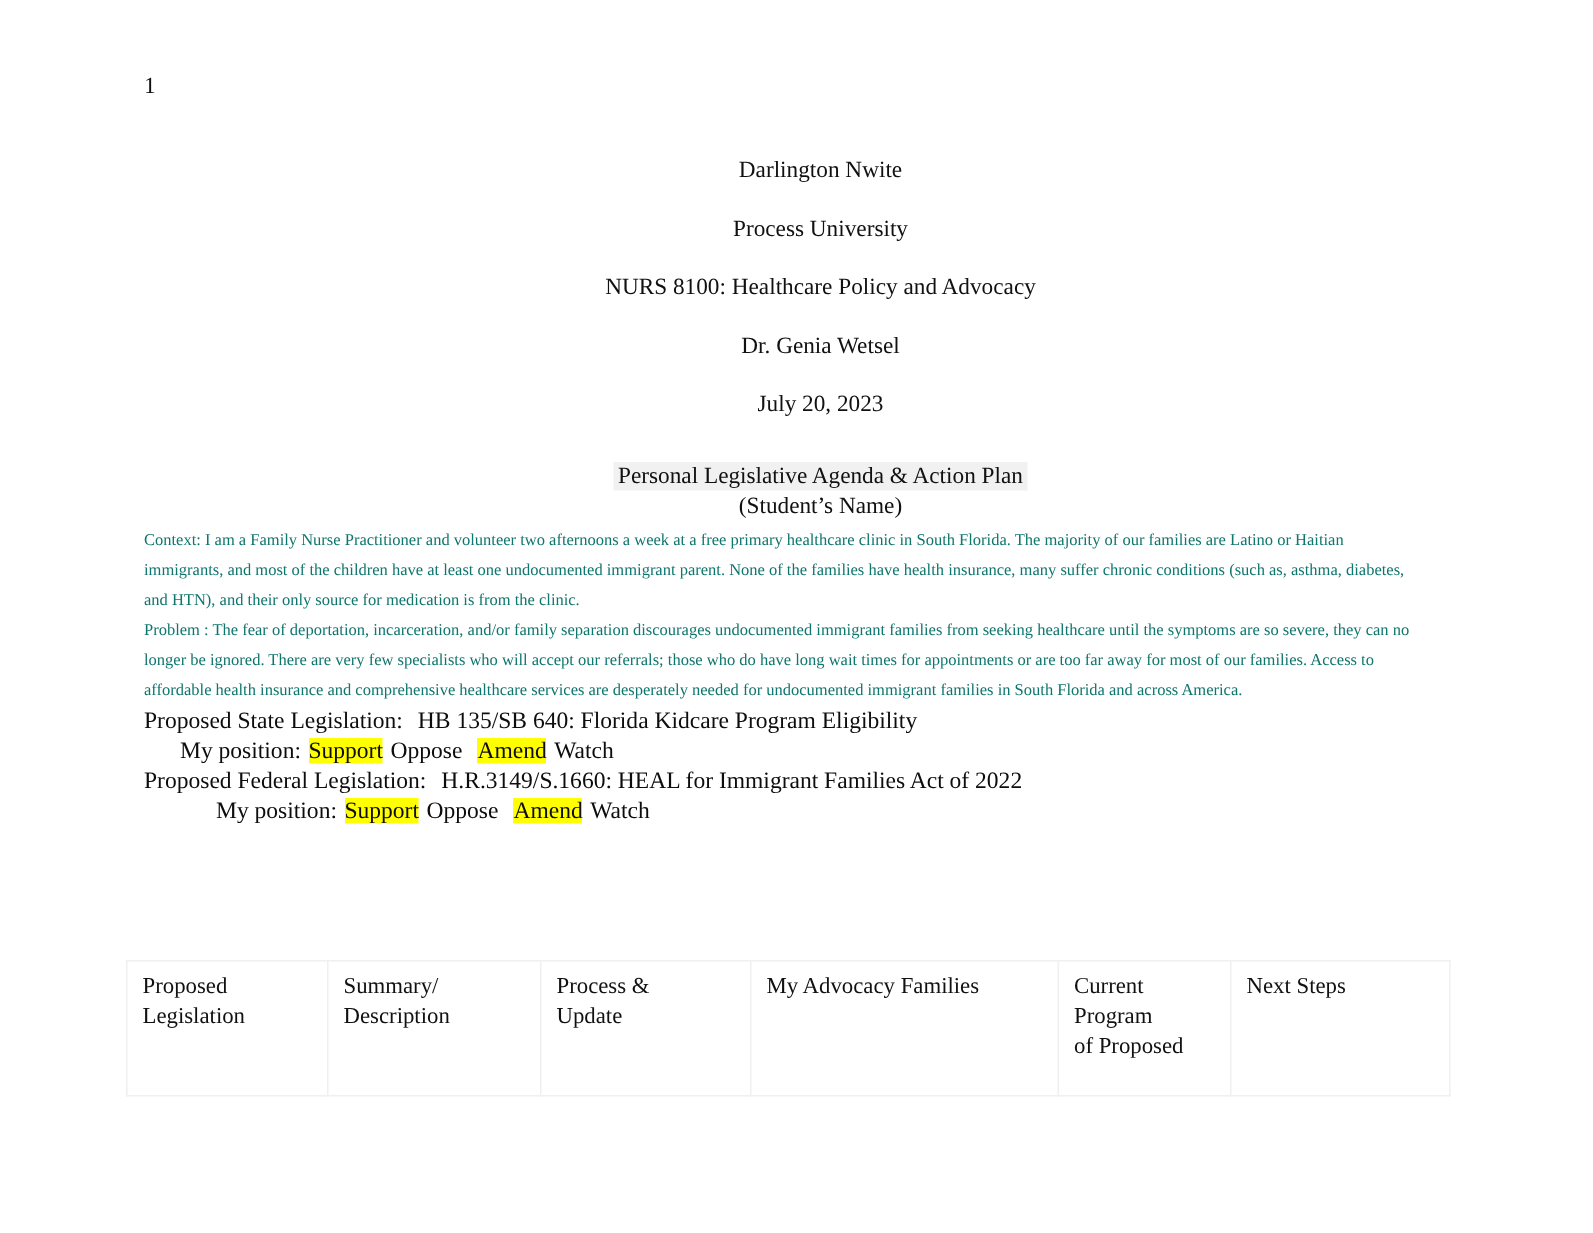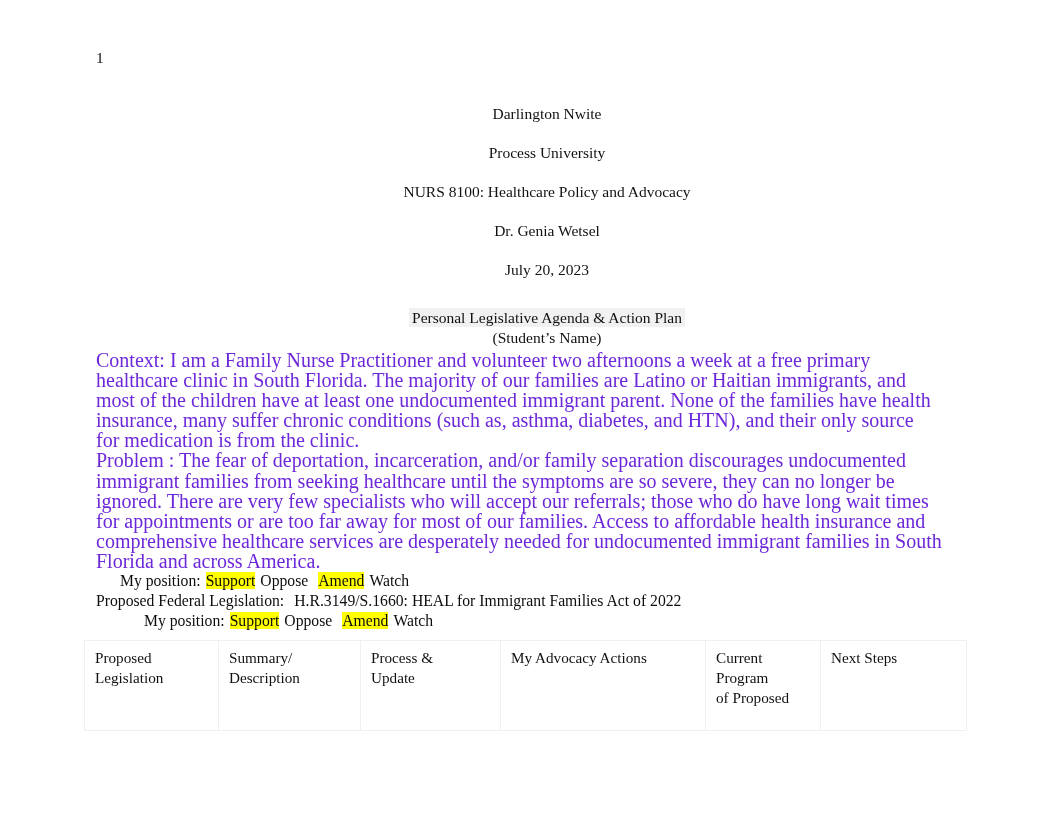--- a/index.html
+++ b/index.html
@@ -64,24 +64,24 @@
   }
 
   
   .body-text {
     position: absolute;
     left: 96px;
     top: 350px;
     width: 846px;
   }
   .para {
-    font-size: 20px;
+    font-size: 11px;
     line-height: 20.1px;
     text-align: left;
-    color: #6d28d9;
+    color: #0f766e;
     margin: 0;
   }
   .para + .para { margin-top: 0; }
 
   .leg-line {
     font-size: 15.7px;
     line-height: 20.1px;
     color: #0d0d0d;
     margin: 0;
     white-space: nowrap;
@@ -138,20 +138,21 @@
     <div class="title-line shaded"><span class="shade">Personal Legislative Agenda &amp; Action Plan</span></div>
     <div class="title-line substudent">(Student’s Name)</div>
   </div>
 
   <div class="body-text">
 
     <p class="para">Context:  I am a Family Nurse Practitioner and volunteer two afternoons a week at a free primary healthcare clinic in South Florida. The majority of our families are Latino or Haitian immigrants, and most of the children have at least one undocumented immigrant parent. None of the families have health insurance, many suffer chronic conditions (such as, asthma, diabetes, and HTN), and their only source for medication is from the clinic.</p>
 
     <p class="para">Problem : The fear of deportation, incarceration, and/or family separation discourages undocumented immigrant families from seeking healthcare until the symptoms are so severe, they can no longer be ignored. There are very few specialists who will accept our referrals; those who do have long wait times for appointments or are too far away for most of our families. Access to affordable health insurance and comprehensive healthcare services are desperately needed for undocumented immigrant families in South Florida and across America.</p>
 
+    <p class="leg-line"><span>Proposed State Legislation:</span><span class="gap"></span><span class="gap"></span><span>HB 135/SB 640: Florida Kidcare Program Eligibility</span></p>
 
     <p class="leg-line pos-line-1"><span>My position:</span><span class="gap"></span><span class="hl pos-opt">Support</span><span class="gap"></span><span class="pos-opt">Oppose</span><span class="gap"></span><span class="gap"></span><span class="hl pos-opt">Amend</span><span class="gap"></span><span class="pos-opt">Watch</span></p>
 
     <p class="leg-line"><span>Proposed Federal Legislation:</span><span class="gap"></span><span class="gap"></span><span>H.R.3149/S.1660: HEAL for Immigrant Families Act of 2022</span></p>
 
     <p class="leg-line pos-line-2"><span>My position:</span><span class="gap"></span><span class="hl pos-opt">Support</span><span class="gap"></span><span class="pos-opt">Oppose</span><span class="gap"></span><span class="gap"></span><span class="hl pos-opt">Amend</span><span class="gap"></span><span class="pos-opt">Watch</span></p>
   </div>
 
   <table class="agenda-table">
     <tbody>
@@ -162,21 +163,21 @@
         </td>
         <td class="col-2">
           <span class="cell-text">Summary/</span>
           <span class="cell-text">Description</span>
         </td>
         <td class="col-3">
           <span class="cell-text">Process &amp;</span>
           <span class="cell-text">Update</span>
         </td>
         <td class="col-4">
-          <span class="cell-text">My Advocacy Actions</span>
+          <span class="cell-text">My Advocacy Families</span>
         </td>
         <td class="col-5">
           <span class="cell-text">Current</span>
           <span class="cell-text">Program</span>
           <span class="cell-text">of Proposed</span>
         </td>
         <td class="col-6">
           <span class="cell-text">Next Steps</span>
         </td>
       </tr>

